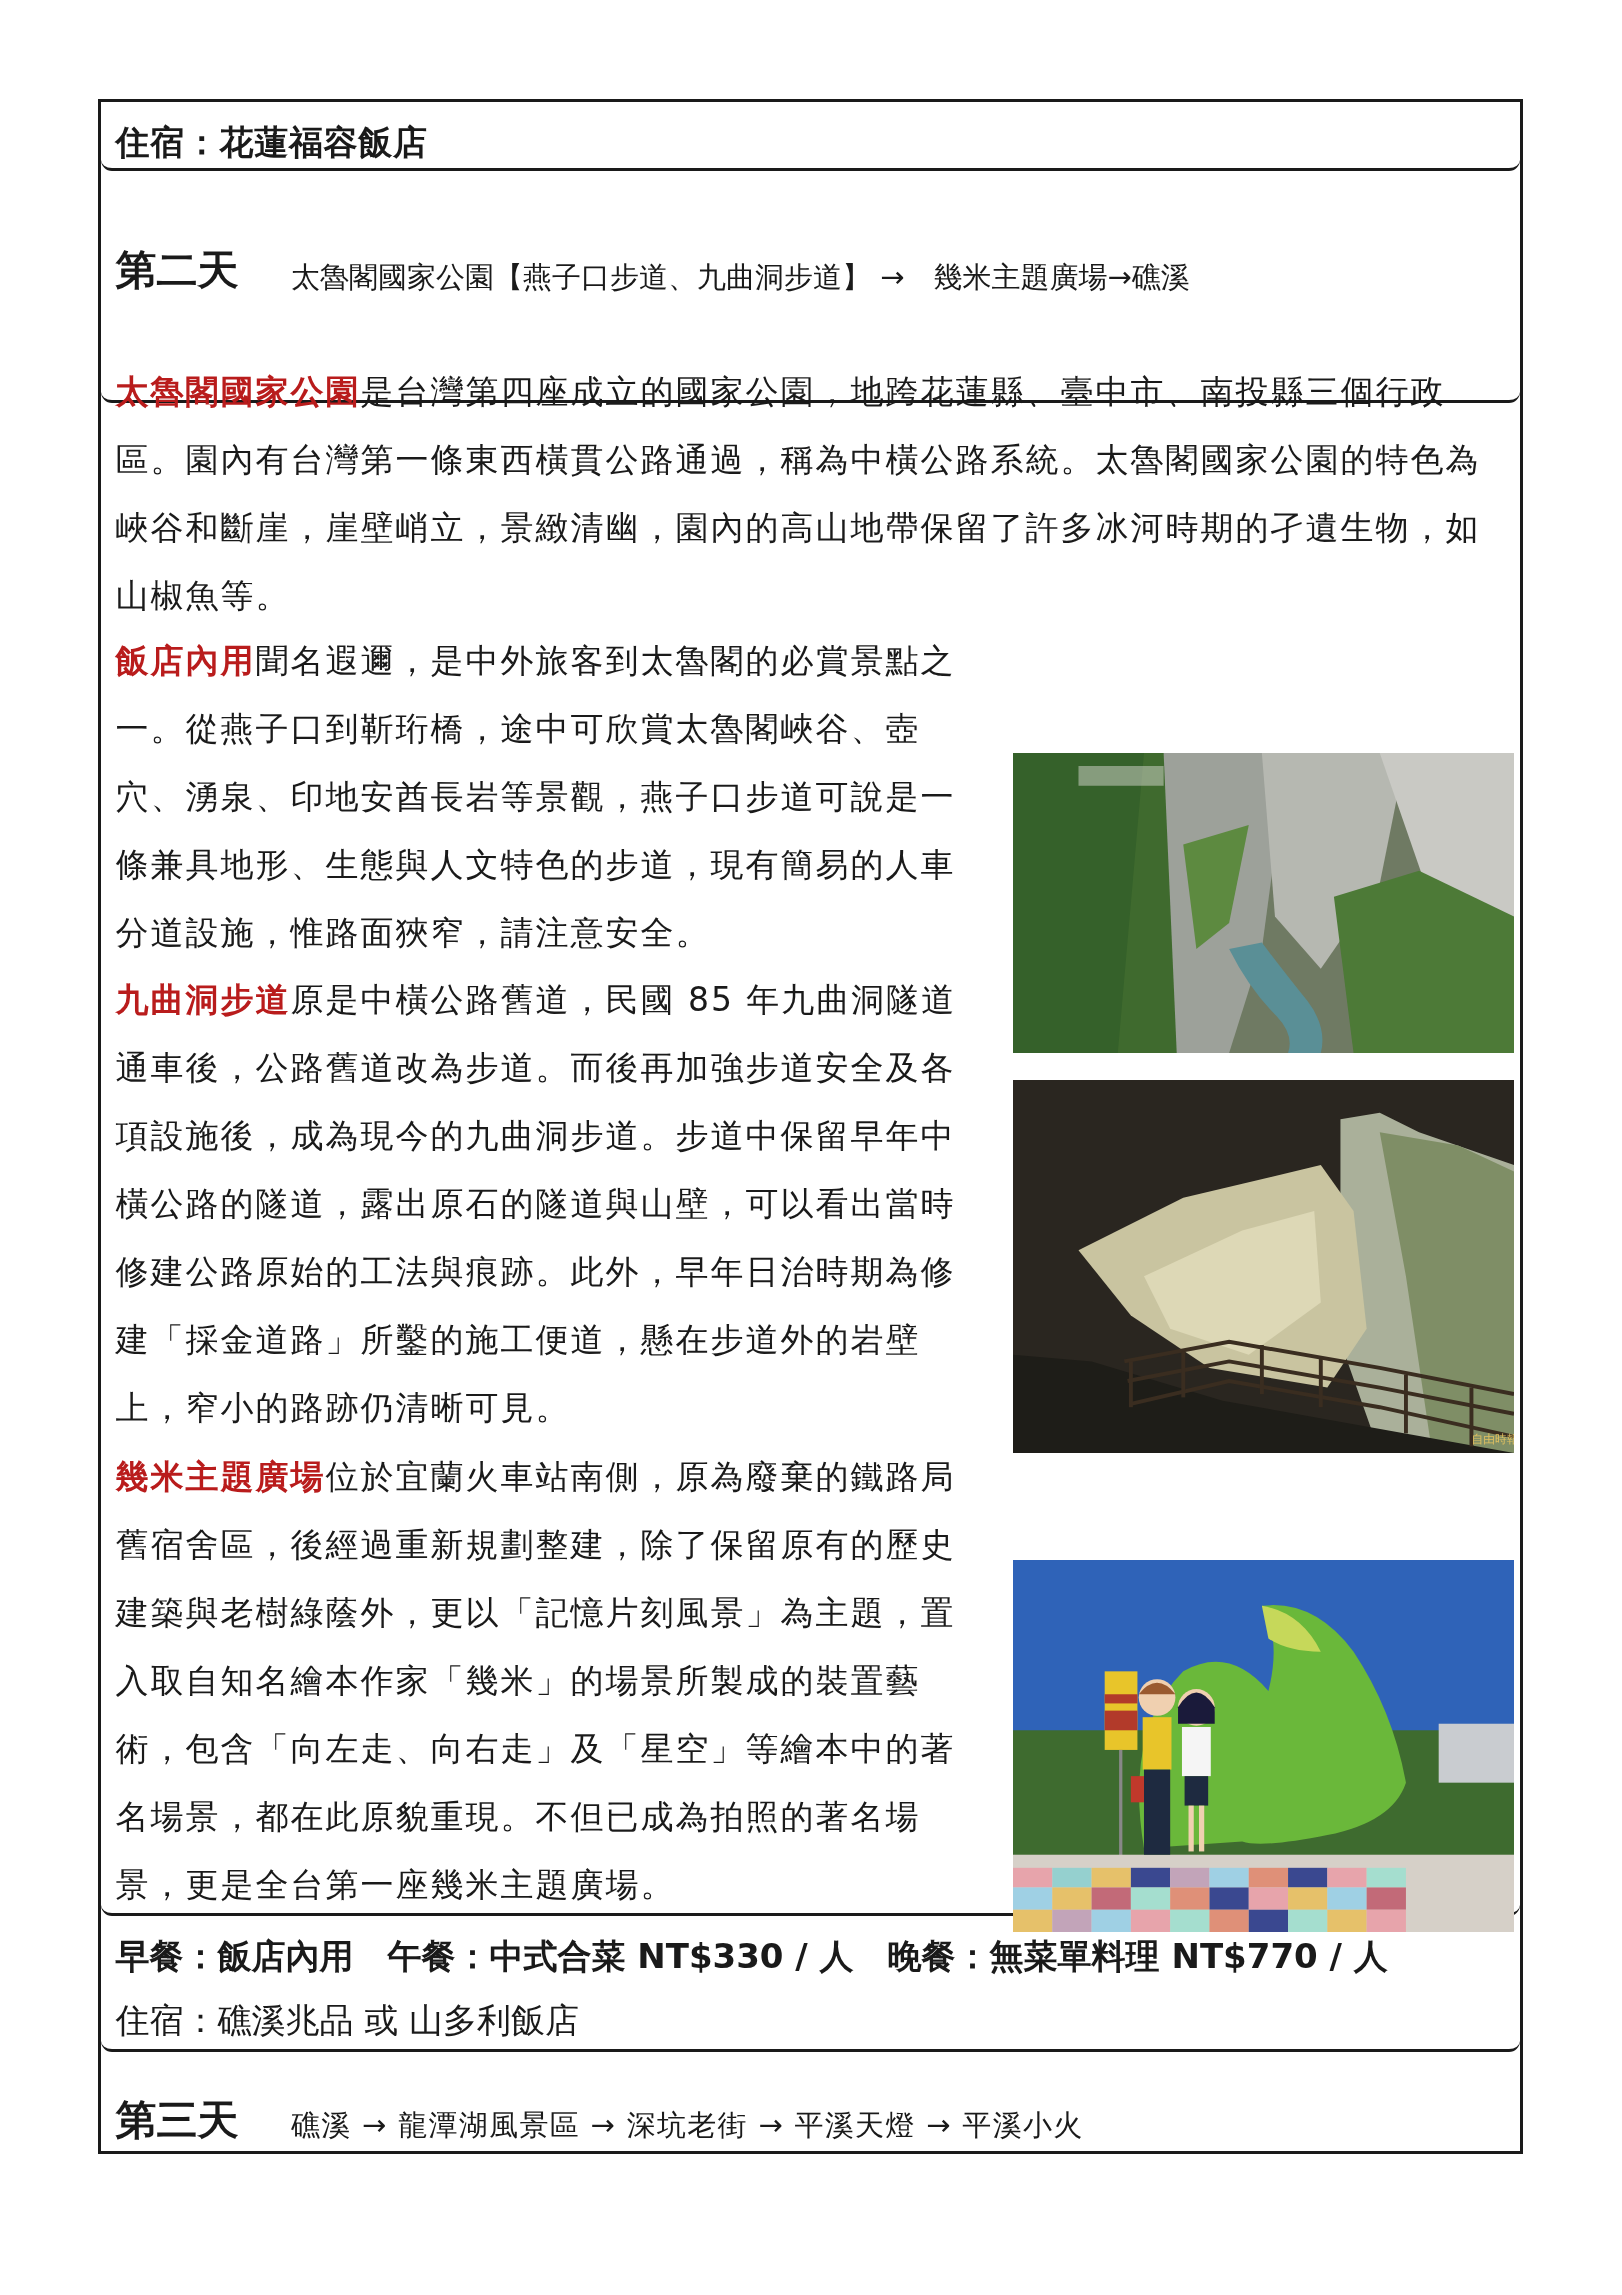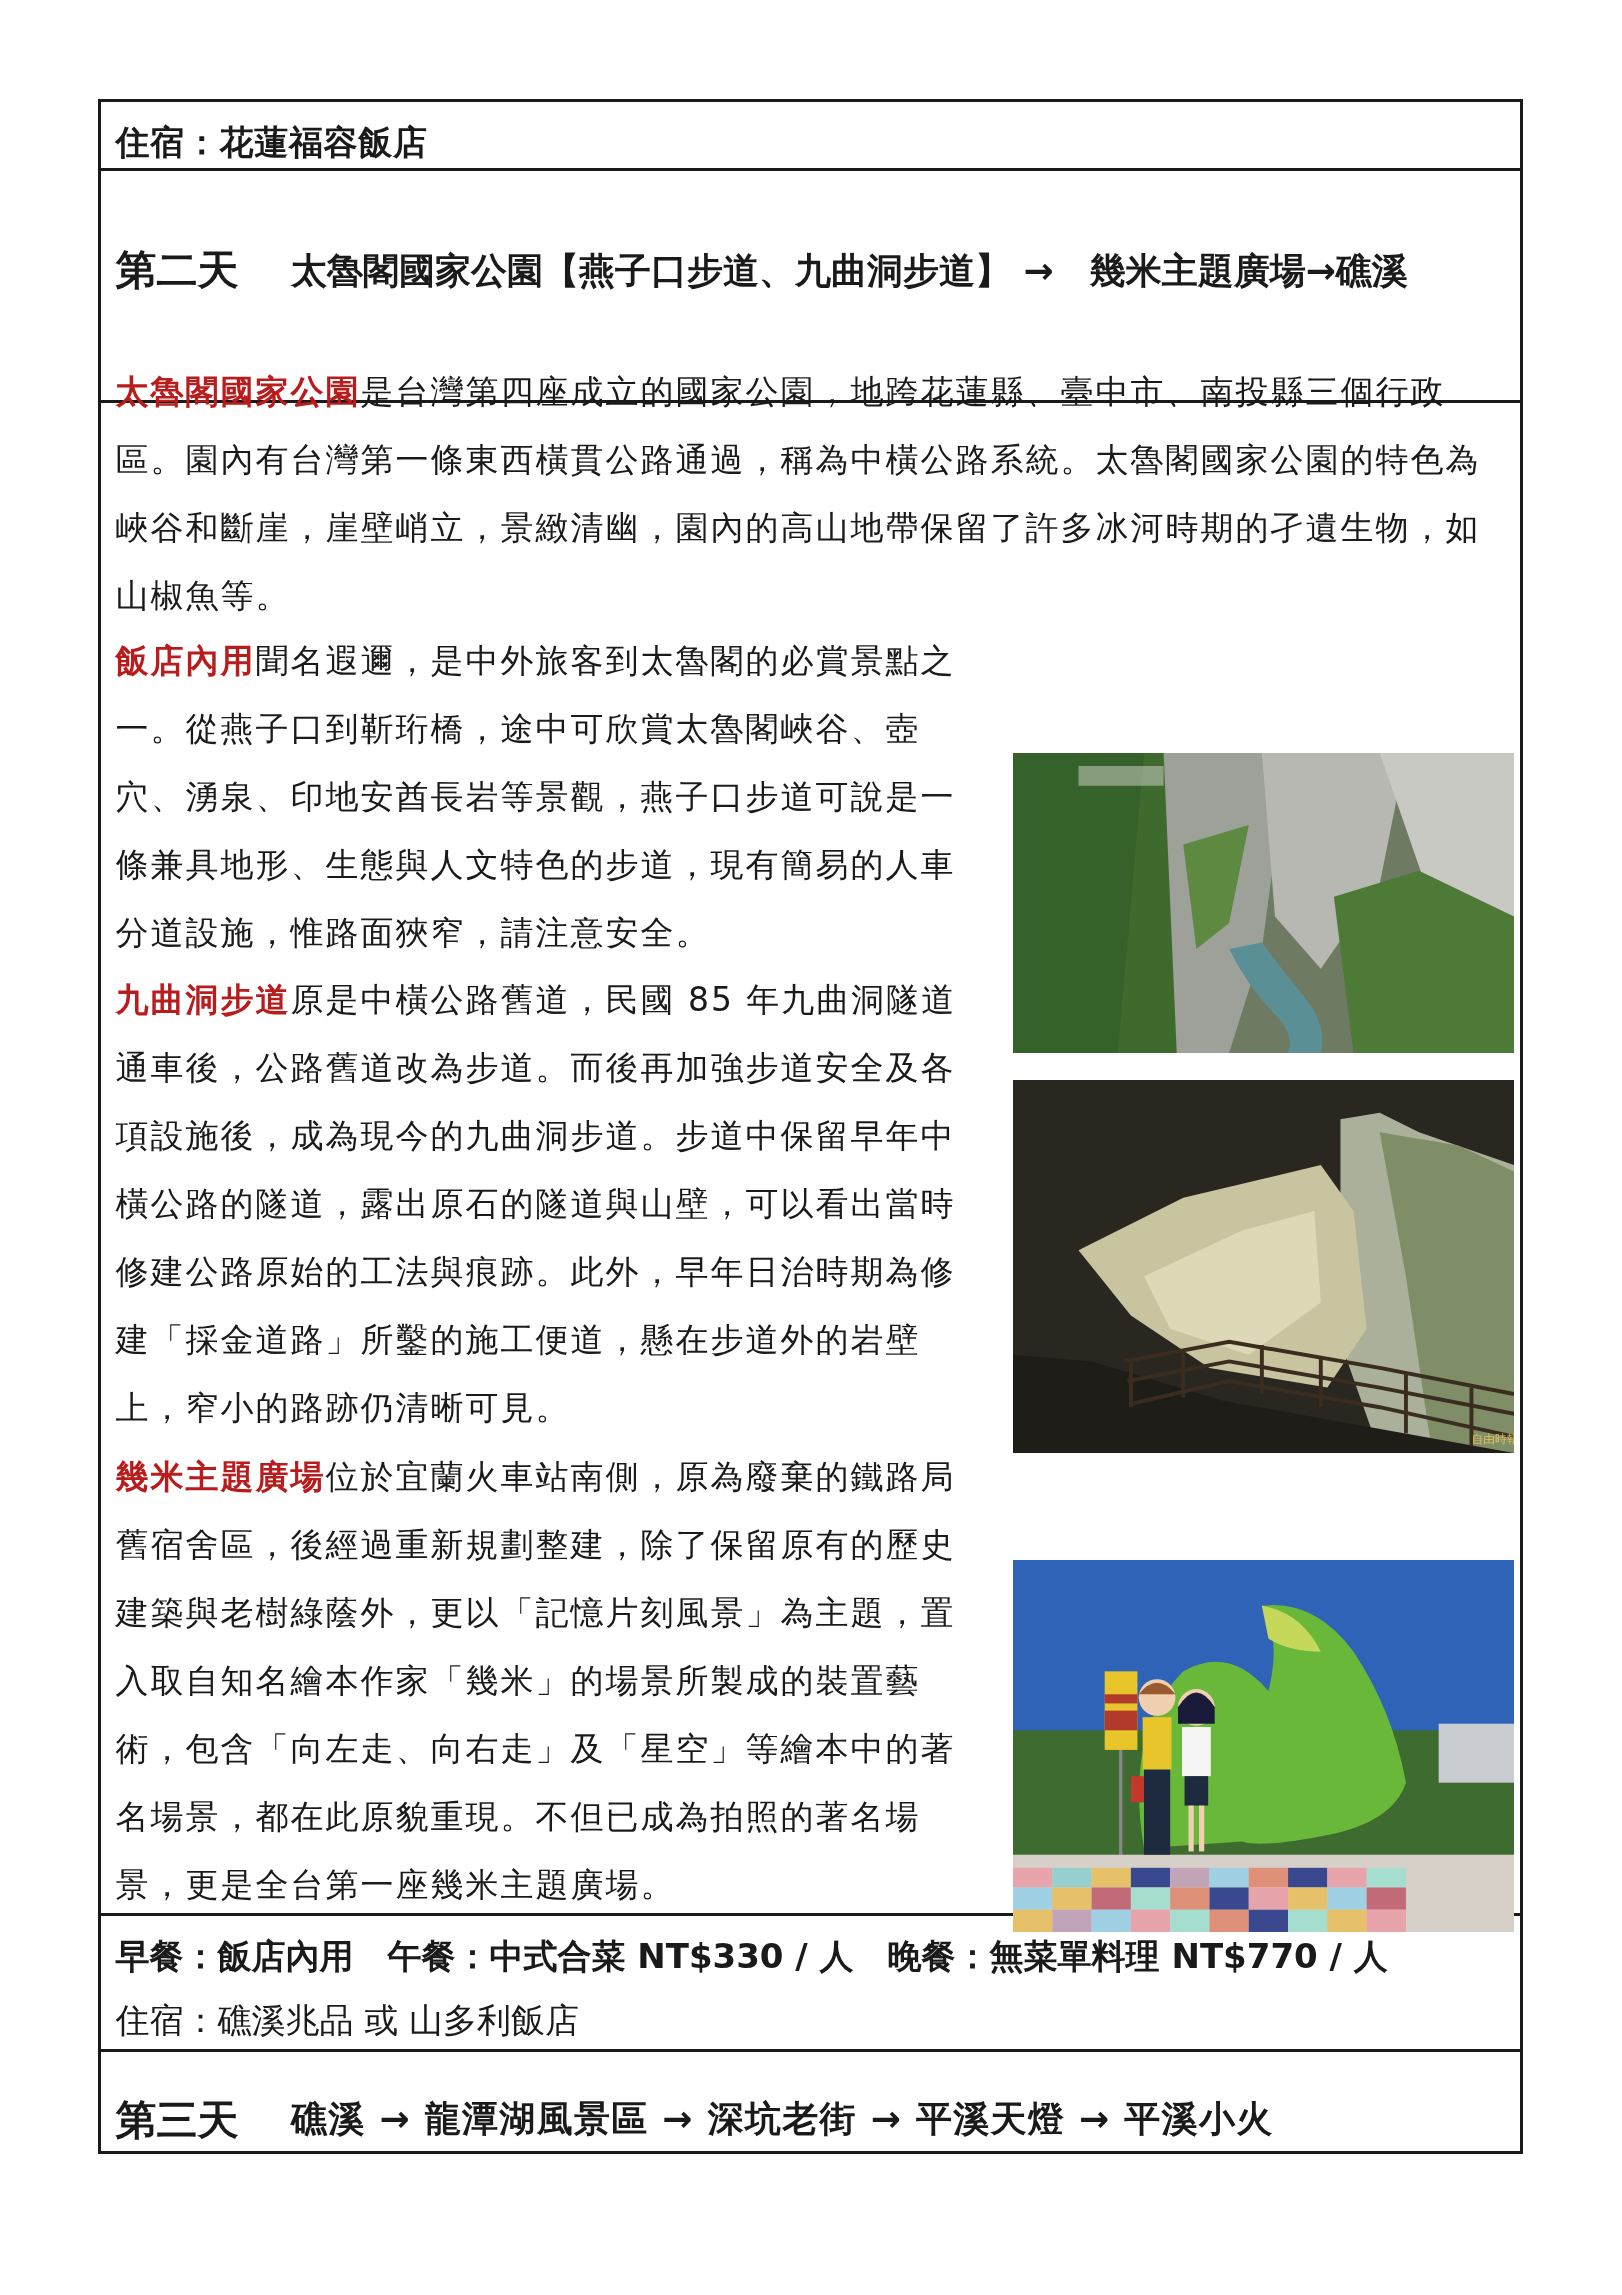--- a/index.html
+++ b/index.html
@@ -1,25 +1,25 @@
 <!DOCTYPE html>
 <html style="font-size:10.5px"><head>
 <meta charset="utf-8">
 <style>
   html, body { margin: 0; padding: 0; background: #ffffff; }
   body { width: 1622px; height: 2295px; position: relative; overflow: hidden;
          font-family: "DejaVu Sans", "Liberation Sans", sans-serif; color: #1a1a1a; }
   .sheet { position: absolute; left: 98px; top: 99px; width: 1425px; height: 2055px;
            border: 3.3px solid #1a1a1a; box-sizing: border-box; }
-  .row { position: absolute; left: 0; right: 0; border-bottom: 3.3px solid #1a1a1a; box-sizing: border-box; }
+  .row { position: absolute; left: 0; right: 0; border-bottom: 3.3px solid #1a1a1a; box-sizing: border-box; border-radius: 11px; }
   .r-lodging1 { top: 0; height: 69px; }
   .r-lodging1 .t { position: absolute; left: 14.4px; top: 18.3px; font-size: 34px; font-weight: bold; letter-spacing: 0.7px; }
   .r-day2 { top: 69px; height: 186px; margin-top: 46px; }
   .day-label { position: absolute; left: 14.4px; font-size: 41px; font-weight: bold; }
-  .day-title { position: absolute; left: 190px; right: 26px; font-size: 36px; font-weight: bold; line-height: 68px; }
+  .day-title { position: absolute; left: 190px; right: 26px; font-size: 29px; font-weight: normal; line-height: 80px; }
   .r-day2 .day-label { top: 26px; }
   .r-day2 .day-title { top: 19.6px; }
   .r-body { top: 255px; height: 1559px; }
   .para { position: absolute; left: 14.4px; font-size: 33px; line-height: 68px; letter-spacing: 2px; }
   .red { color: #b91c1c; font-weight: bold; }
   .p1 { top: 0px; width: 1387px; top: 1.3px; }
   .p-narrow { width: 864px; }
   .p2 { top: 270px; }
   .p3 { top: 609px; }
   .p4 { top: 1086px; }

